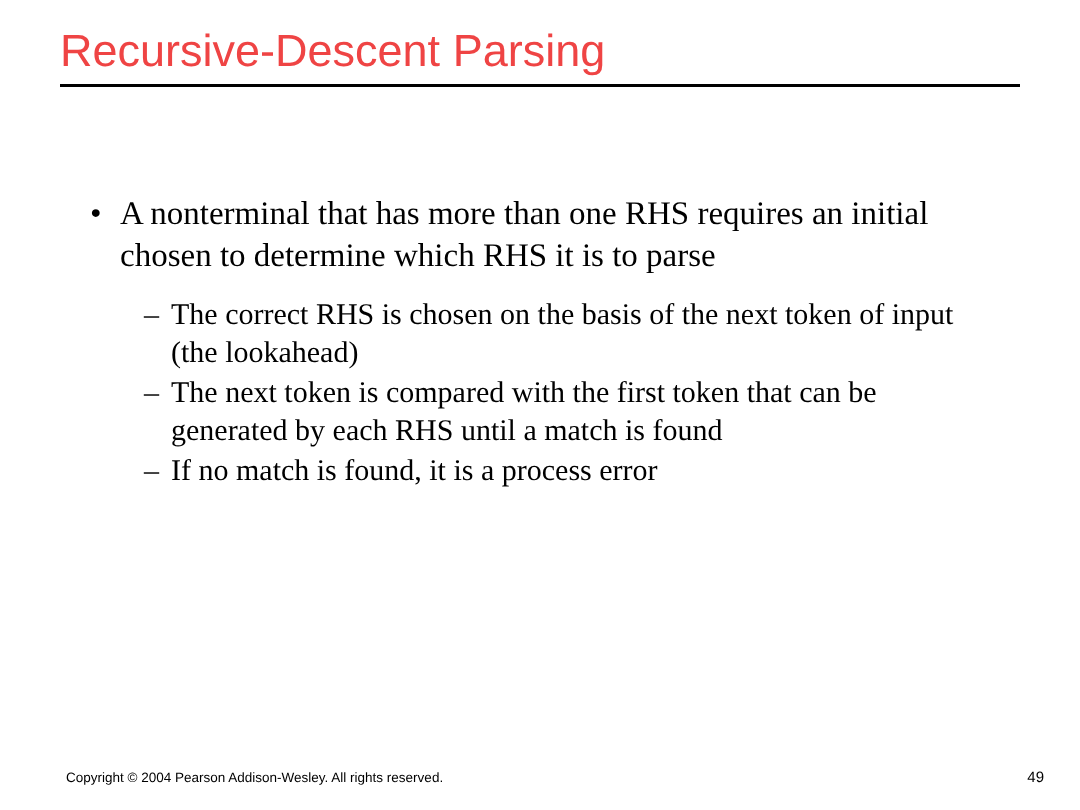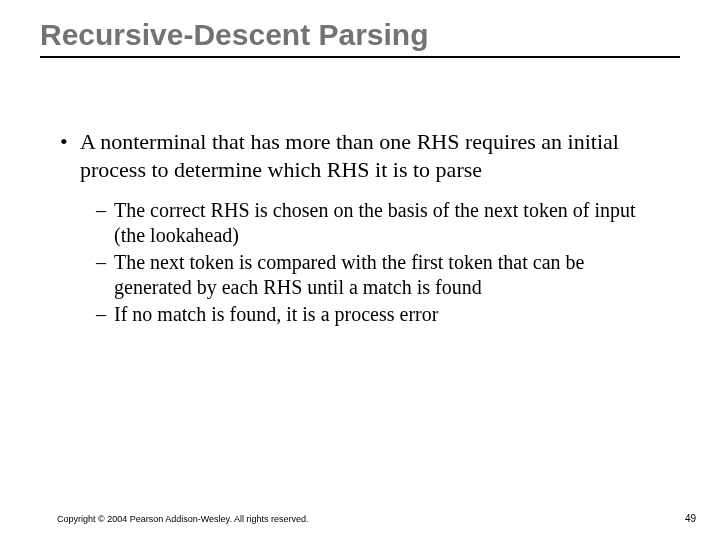--- a/index.html
+++ b/index.html
@@ -13,23 +13,23 @@
     overflow: hidden;
   }
   .slide {
     width: 100%;
     height: 100%;
     padding: 18px 40px 0 40px;
     position: relative;
   }
   .title {
     font-family: Arial, Helvetica, sans-serif;
-    font-weight: bold;
+    font-weight: normal;
     font-size: 30px;
-    color: #737373;
+    color: #ef4444;
     margin-bottom: 4px;
   }
   .rule {
     width: 640px;
     height: 2px;
     background: #000;
     margin-bottom: 70px;
   }
   .content {
     font-size: 22px;
@@ -63,21 +63,21 @@
     flex: 0 0 auto;
     width: 18px;
   }
   .sub-text {
     flex: 1 1 auto;
     padding-right: 30px;
   }
   .footer {
     position: absolute;
     bottom: 16px;
-    left: 57px;
+    left: 44px;
     right: 24px;
     display: flex;
     justify-content: space-between;
     align-items: baseline;
     font-family: Arial, Helvetica, sans-serif;
     font-size: 9px;
     color: #000;
   }
   .pagenum { font-size: 10px; text-align: right; }
 </style>
@@ -86,21 +86,21 @@
 
 <div class="slide">
 
   <h1 class="title">Recursive-Descent Parsing</h1>
   <div class="rule"></div>
 
   <div class="content">
 
     <div class="bullet-row">
       <div class="bullet-mark">•</div>
-      <div class="bullet-text">A nonterminal that has more than one RHS requires an initial process to determine which RHS it is to parse</div>
+      <div class="bullet-text">A nonterminal that has more than one RHS requires an initial chosen to determine which RHS it is to parse</div>
     </div>
 
     <div class="subs">
       <div class="sub-row">
         <div class="sub-mark">–</div>
         <div class="sub-text">The correct RHS is chosen on the basis of the next token of input (the lookahead)</div>
       </div>
       <div class="sub-row">
         <div class="sub-mark">–</div>
         <div class="sub-text">The next token is compared with the first token that can be generated by each RHS until a match is found</div>

